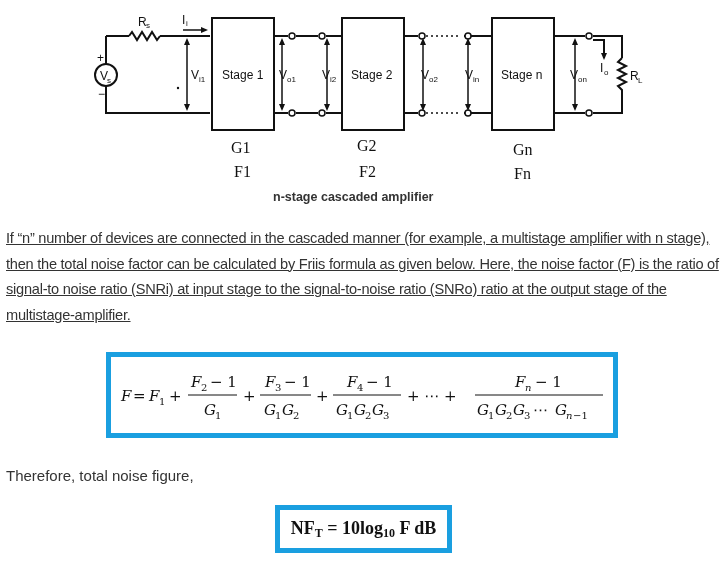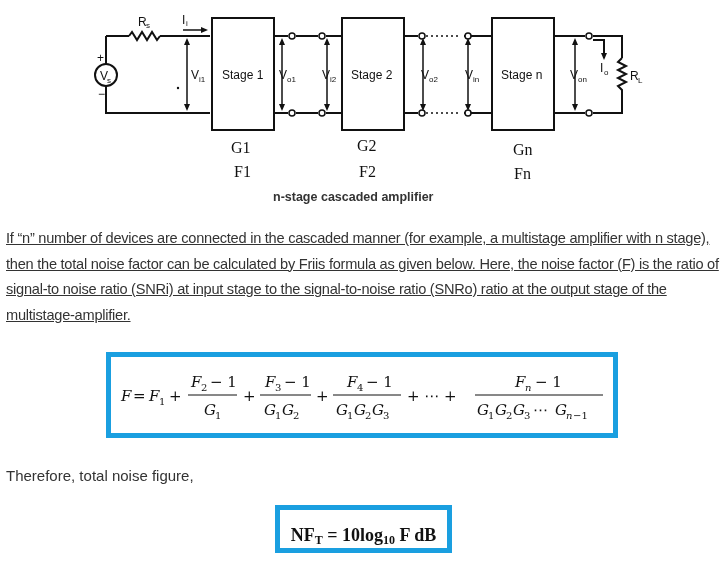--- a/index.html
+++ b/index.html
@@ -10,21 +10,21 @@
   .gf { font-family: "Liberation Serif", serif; font-size: 16px; fill: #111; }
   .caption { font-family: "Liberation Sans", sans-serif; font-size: 12.5px; font-weight: bold; fill: #333; }
   .para { position: absolute; left: 6px; top: 226px; width: 716px; font-size: 14.6px; line-height: 25.5px; color: #333; letter-spacing: -0.25px; text-decoration: underline; }
   .formula-box { position: absolute; left: 106px; top: 352px; width: 502px; height: 76px; border: 5px solid #1a9fe0; background: #fff; }
   .formula-box svg { position: absolute; left: 0; top: 0; }
   .mt { font-family: "DejaVu Serif", serif; font-size: 15px; fill: #111; }
   .mi { font-family: "DejaVu Serif", serif; font-style: italic; font-size: 15px; fill: #111; }
   .ms { font-family: "DejaVu Serif", serif; font-size: 10px; fill: #111; }
   .msi { font-family: "DejaVu Serif", serif; font-style: italic; font-size: 10px; fill: #111; }
   .therefore { position: absolute; left: 6px; top: 455px; font-size: 15px; color: #333; margin-top: 12px; }
-  .nf-box { position: absolute; left: 275px; top: 505px; width: 167px; height: 38px; border: 5px solid #1a9fe0; background: #fff; font-family: "Liberation Serif", serif; font-weight: bold; font-size: 18px; color: #111; display: flex; align-items: flex-end; justify-content: center; }
+  .nf-box { position: absolute; left: 275px; top: 505px; width: 167px; height: 38px; border: 5px solid #1a9fe0; background: #fff; font-family: "Liberation Serif", serif; font-weight: bold; font-size: 18px; color: #111; display: flex; align-items: center; justify-content: center; }
   .nf-box sub { font-size: 12px; vertical-align: -3px; }
 </style>
 </head>
 <body>
 
 <svg id="diagram" viewBox="0 0 728 210" width="728" height="210">
   <g stroke="#111" stroke-width="2" fill="none">
 
     <path d="M106 36 H129 M160 36 H210 M106 36 V64 M106 86 V113 H210"></path>
 

